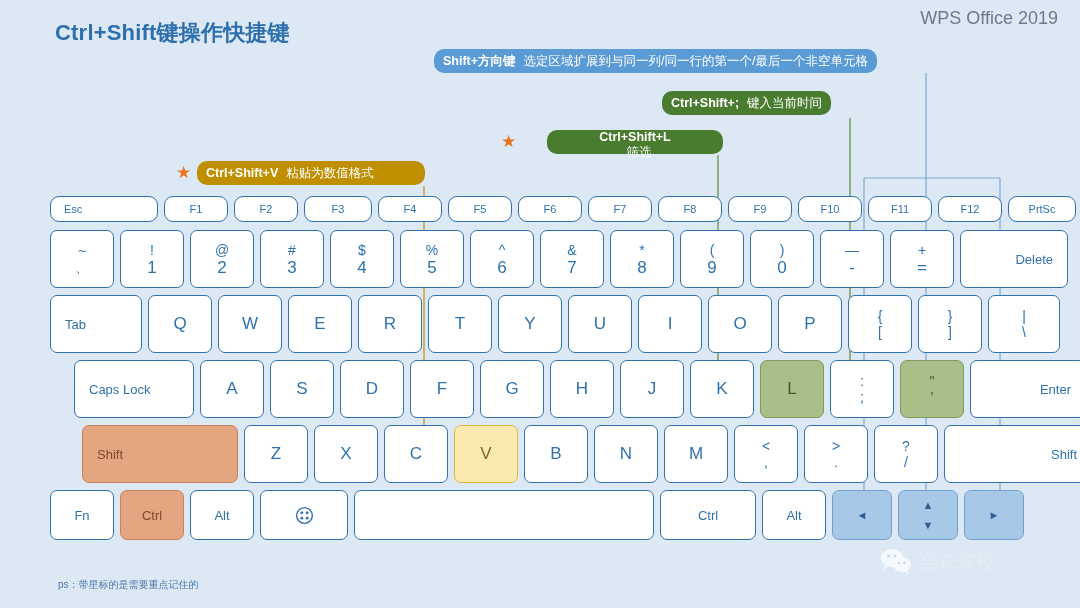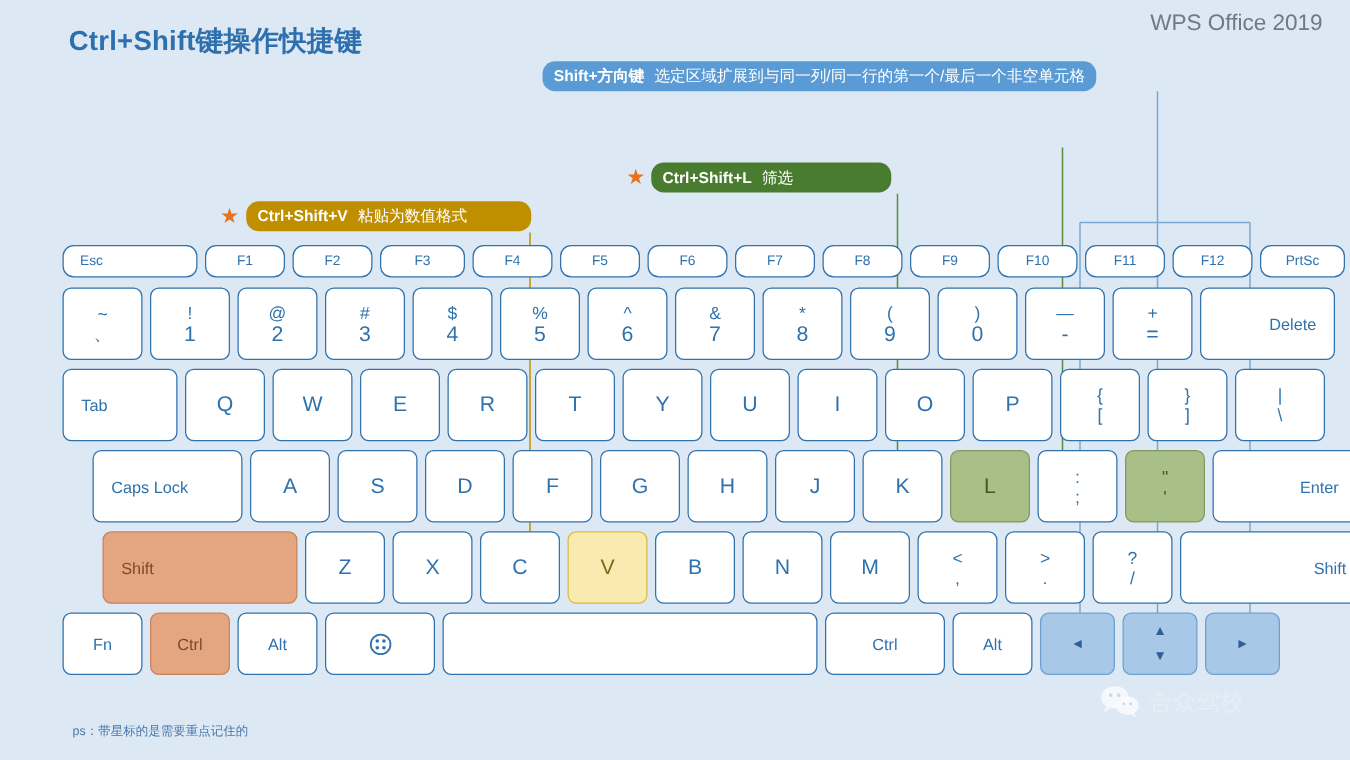--- a/index.html
+++ b/index.html
@@ -157,23 +157,27 @@
     <circle cx="864" cy="508" r="3.4" fill="#6fa0d0"></circle>
     <circle cx="926" cy="508" r="3.4" fill="#6fa0d0"></circle>
     <circle cx="1000" cy="508" r="3.4" fill="#6fa0d0"></circle>
   </svg>
 
   <div class="callout c-blue" style="left:434px; top:49px;">
     <span class="combo">Shift+方向键</span>
     <span class="desc">选定区域扩展到与同一列/同一行的第一个/最后一个非空单元格</span>
   </div>
 
+  <div class="callout c-green" style="left:662px; top:91px;">
+    <span class="combo">Ctrl+Shift+;</span>
+    <span class="desc">键入当前时间</span>
+  </div>
 
   <span class="star" style="left:501px; top:133px;">★</span>
-  <div class="callout c-green" style="left:521px; top:130px; width:192px;">
+  <div class="callout c-green" style="left:547px; top:130px; width:176px;flex-direction:column;">
     <span class="combo">Ctrl+Shift+L</span>
     <span class="desc">筛选</span>
   </div>
 
   <span class="star" style="left:176px; top:164px;">★</span>
   <div class="callout c-gold" style="left:197px; top:161px; width:228px;">
     <span class="combo">Ctrl+Shift+V</span>
     <span class="desc">粘贴为数值格式</span>
   </div>
 

